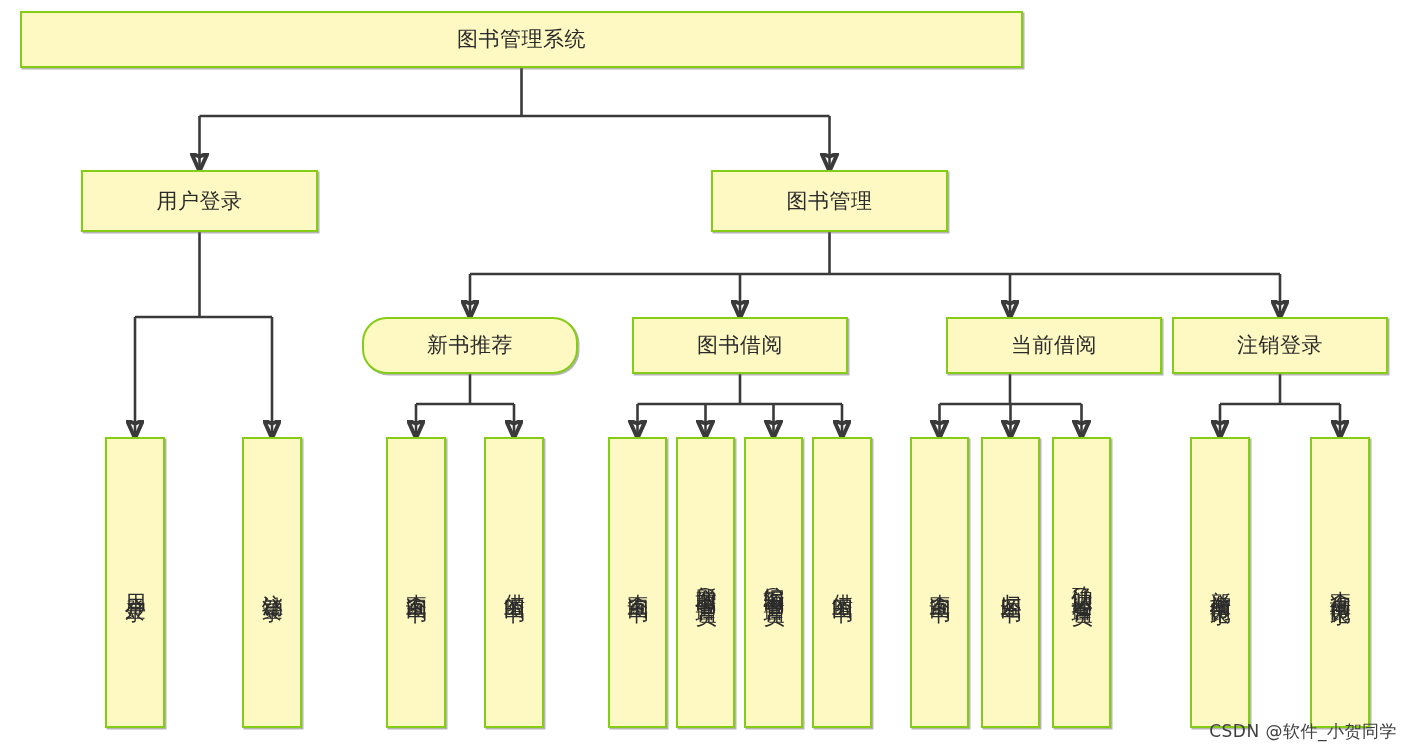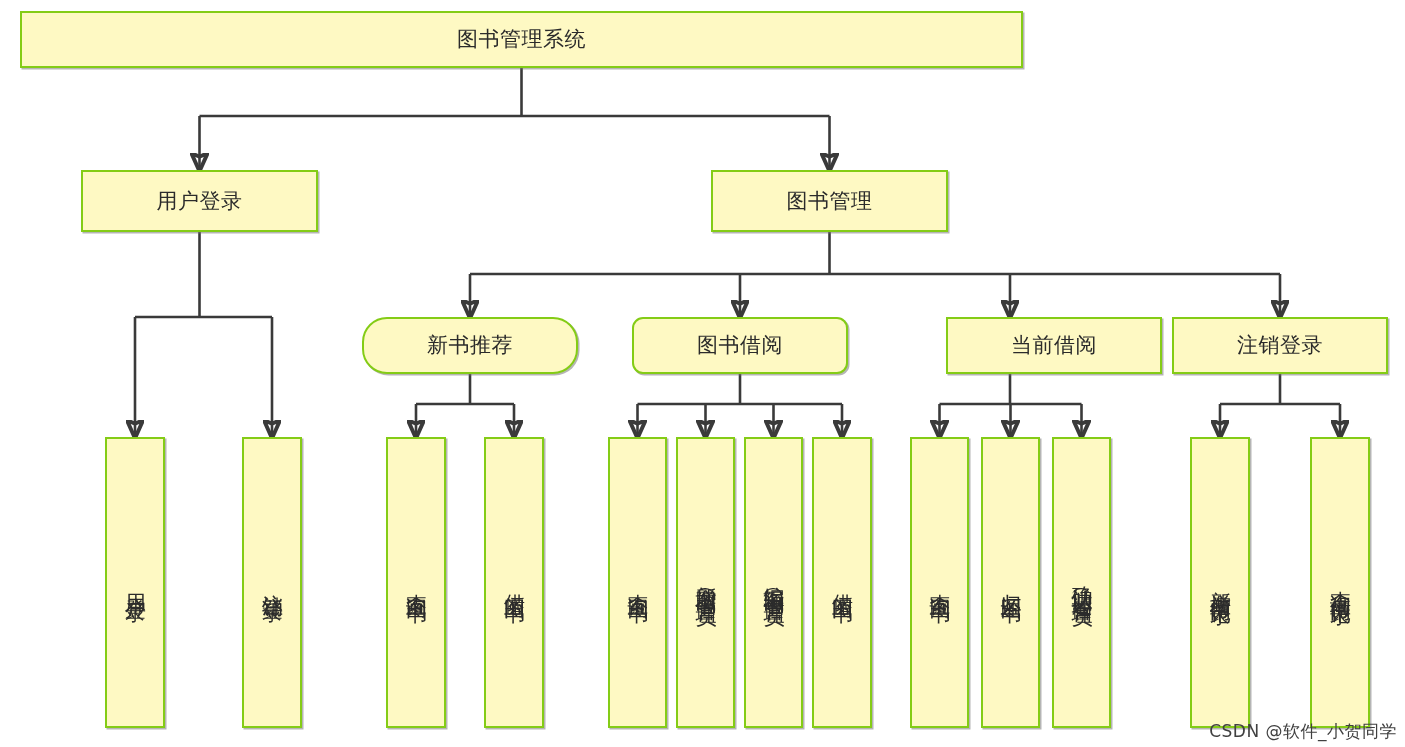--- a/index.html
+++ b/index.html
@@ -128,21 +128,21 @@
   <div class="node-box" id="node-l2-0" style="left: 81px; top: 170px; width: 237px; height: 62px;">
     <span class="node-label">用户登录</span>
   </div>
   <div class="node-box" id="node-l2-1" style="left: 711px; top: 170px; width: 237px; height: 62px;">
     <span class="node-label">图书管理</span>
   </div>
 
   <div class="node-box" id="node-l3-0" style="left: 362px; top: 317px; width: 216px; height: 57px; border-radius: 25px;">
     <span class="node-label">新书推荐</span>
   </div>
-  <div class="node-box" id="node-l3-1" style="left: 632px; top: 317px; width: 216px; height: 57px; border-radius: 11px;">
+  <div class="node-box" id="node-l3-1" style="left: 632px; top: 317px; width: 216px; height: 57px;">
     <span class="node-label">图书借阅</span>
   </div>
   <div class="node-box" id="node-l3-2" style="left: 902px; top: 317px; width: 216px; height: 57px; margin-left: 44px;">
     <span class="node-label">当前借阅</span>
   </div>
   <div class="node-box" id="node-l3-3" style="left: 1172px; top: 317px; width: 216px; height: 57px;">
     <span class="node-label">注销登录</span>
   </div>
 
   <div class="node-box vertical" id="node-leaf-0" style="left: 105px; top: 437px; width: 60px; height: 291px;">

